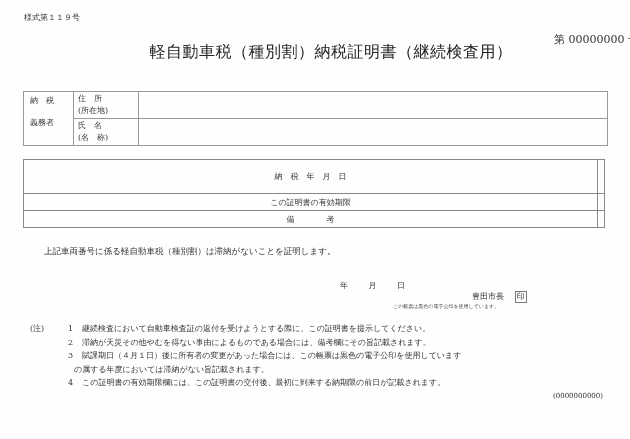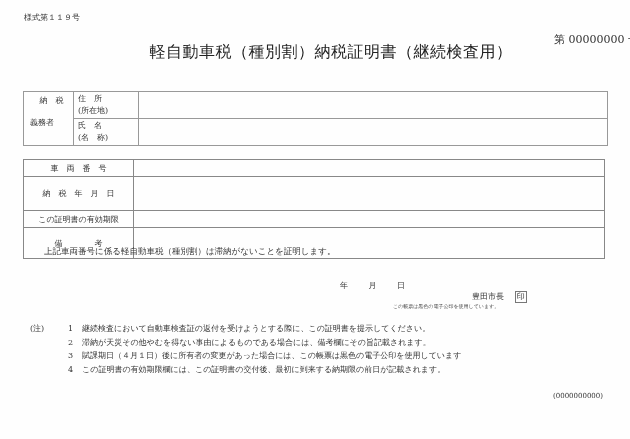--- a/index.html
+++ b/index.html
@@ -37,54 +37,50 @@
 <body>
 
 <div class="abs form-no">様式第１１９号</div>
 <div class="abs doc-no">第 00000000 号</div>
 <div class="abs title">軽自動車税（種別割）納税証明書（継続検査用）</div>
 
 <table class="t1">
   <tbody>
       <tr style="height:27px;">
     <td rowspan="2" style="width:43px; vertical-align:top; padding:3px 0 0 6px; border-bottom:none;">
-      <div style="height:22px;text-align:center;">納　税</div>
+      <div style="height:22px;">納　税</div>
       <div>義務者</div>
     </td>
     <td style="width:60px; padding-left:4px; line-height:12px;">
       <div>住　所</div>
       <div>(所在地)</div>
     </td>
     <td></td>
   </tr>
   <tr style="height:27px;">
     <td style="padding-left:4px; line-height:12px;">
       <div>氏　名</div>
       <div>(名　称)</div>
     </td>
     <td></td>
   </tr>
 </tbody>
   </table>
 
 <table class="t2">
   <tbody>
-      <tr style="height:17px;">
-    <td class="lbl" style="width:109px;">車　両　番　号</td>
-    <td></td>
-  </tr>
   <tr style="height:34px;">
     <td class="lbl">納　税　年　月　日</td>
     <td></td>
   </tr>
   <tr style="height:17px;">
     <td class="lbl">この証明書の有効期限</td>
     <td></td>
   </tr>
-  <tr style="height:31px;">
+  <tr style="height:17px;">
     <td class="lbl">備　　　　考</td>
     <td></td>
   </tr>
 </tbody>
   </table>
 
 <div class="abs stmt">上記車両番号に係る軽自動車税（種別割）は滞納がないことを証明します。</div>
 
 <div class="abs date">
   <span>年</span>
@@ -109,20 +105,21 @@
     <span class="num">2</span>
     <span>滞納が天災その他やむを得ない事由によるものである場合には、備考欄にその旨記載されます。</span>
   </div>
   <div class="row">
     <span class="tag"></span>
     <span class="num">3</span>
     <span>賦課期日（４月１日）後に所有者の変更があった場合には、この帳票は黒色の電子公印を使用しています</span>
   </div>
   <div class="row">
     <span style="width:44px;"></span>
+    <span>の属する年度においては滞納がない旨記載されます。</span>
   </div>
   <div class="row">
     <span class="tag"></span>
     <span class="num">4</span>
     <span>この証明書の有効期限欄には、この証明書の交付後、最初に到来する納期限の前日が記載されます。</span>
   </div>
 </div>
 
 <div class="abs code">(0000000000)</div>
 

